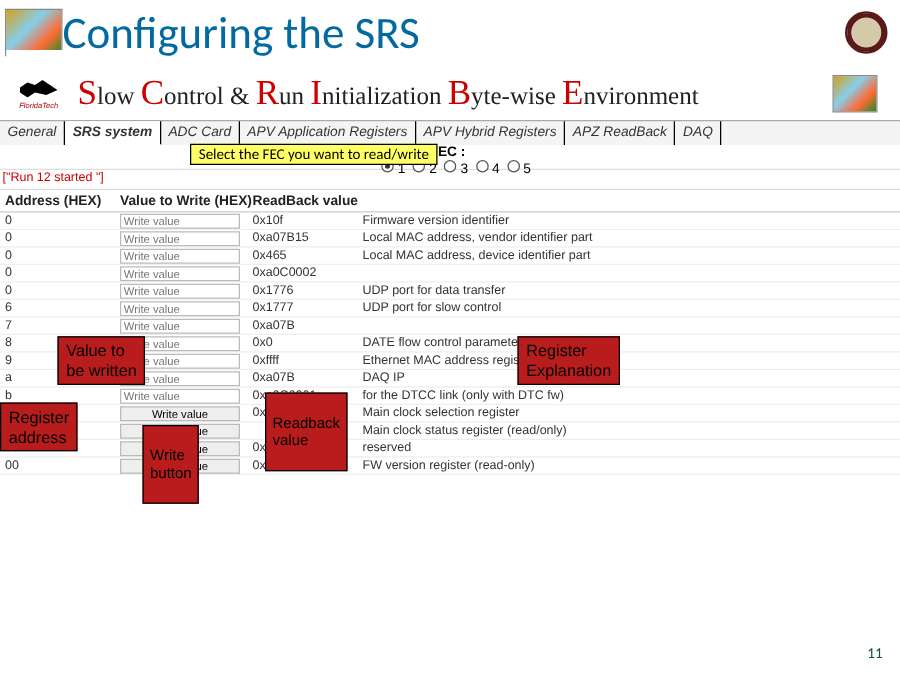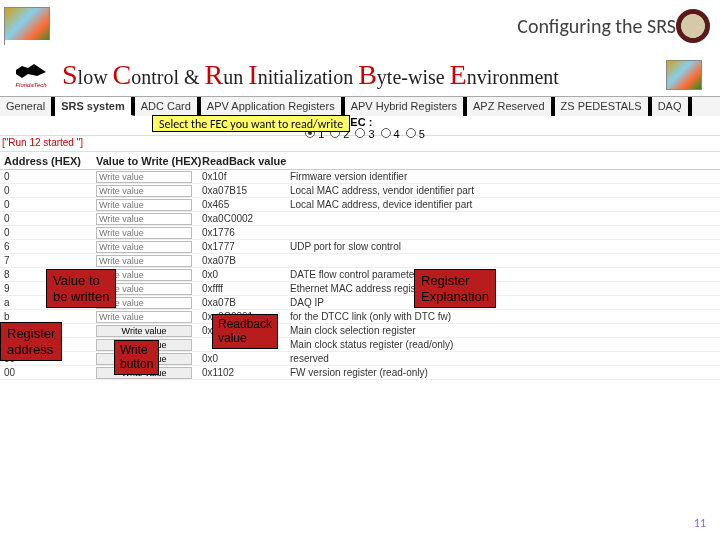--- a/index.html
+++ b/index.html
@@ -1,51 +1,51 @@
 <!DOCTYPE html>
 <html><head>
 <meta charset="utf-8">
 <style>
   * { box-sizing: border-box; margin: 0; padding: 0; }
   body { width: 720px; height: 540px; font-family: Arial, sans-serif; background: #fff; position: relative; overflow: hidden; }
   .header { position: relative; height: 52px; display: flex; align-items: center; }
   .header-logo-left { width: 46px; height: 38px; background: linear-gradient(135deg, #d4a017 0%, #87ceeb 40%, #ff6b35 70%, #228b22 100%); margin-left: 4px; border: 1px solid #888; position: relative; }
   .header-logo-left::before { content:""; position:absolute; top:32px; left:0; width:46px; height:6px; background:#fff; }
-  .title { flex: 1; text-align: right; font-size: 20px; font-family: Calibri, Arial, sans-serif; color: #404040; }
+  .title { flex: 1; text-align: left; font-size: 36px; font-family: Calibri, Arial, sans-serif; color: #0369a1; }
   .header-logo-right { width: 34px; height: 34px; border-radius: 50%; border: 2px solid #5a1a1a; background: radial-gradient(circle, #d4c9a8 55%, #5a1a1a 58%); margin-right: 10px; }
   .scribe-row { display: flex; align-items: center; padding: 4px 8px 2px 8px; height: 44px; }
   .scribe-logo { width: 46px; height: 36px; display:flex; flex-direction:column; align-items:center; justify-content:center; }
   .panther { width: 30px; height: 20px; background: #000; clip-path: polygon(0 40%, 20% 20%, 40% 30%, 60% 10%, 80% 30%, 100% 50%, 70% 70%, 40% 60%, 20% 80%, 0 60%); }
   .ft { font-size: 6px; color:#a00; font-style: italic; }
   .scribe-text { margin-left: 8px; font-family: Georgia, 'Times New Roman', serif; font-size: 20px; color: #222; text-align: center; }
   .scribe-text .cap { color: #cc0000; font-size: 28px; font-weight: normal; }
   .scribe-logo2 { width: 36px; height: 30px; margin-left: auto; margin-right: 10px; background: linear-gradient(135deg, #d4a017 0%, #87ceeb 40%, #ff6b35 70%, #228b22 100%); border:1px solid #888; }
   .tab-row { display: flex; border-top: 1px solid #aaa; border-bottom: 0px; font-size: 11px; color: #333; background:#f4f4f4; height:20px; align-items:stretch; }
-  .tab { padding: 3px 6px; border-right: 4px solid #000000; cursor:pointer; white-space:nowrap; }
+  .tab { padding: 3px 6px; border-right: 1px solid #000000; cursor:pointer; white-space:nowrap;font-style:italic; }
   .tab.active { background: #fff; font-weight: bold; border-bottom:1px solid #fff; }
   .fec-row { display: flex; align-items: center; font-size: 11px; height: 20px; padding-left: 4px; border-bottom:1px solid #ddd; position:relative;flex-direction:column; }
   .fec-row .lbl { font-weight: bold; margin-right: 8px; }
   .radio { width: 10px; height: 10px; border-radius: 50%; border: 1px solid #555; margin: 0 2px 0 6px; display:inline-block; background:#fff; position:relative; }
   .radio.sel::after { content:""; position:absolute; top:2px; left:2px; width:4px; height:4px; border-radius:50%; background:#333; }
   .fec-annot { position:absolute; left:152px; top:-1px; background:#ffff66; border:1.5px solid #000; padding:1px 6px; font-size:12px; font-family: Calibri, Arial; height:17px; }
   .status-row { font-size: 10px; color: #cc0000; height:16px; padding:1px 2px; border-bottom:1px solid #ddd; }
   .table-wrap { }
   .thead { display:flex; font-size:11px; font-weight:bold; color:#222; background:#fff; border-bottom:1px solid #ccc; height:18px; align-items:center; }
   .col-addr { width: 96px; padding-left:4px; }
   .col-write { width: 106px; }
   .col-read { width: 88px; }
   .col-exp { flex:1; }
   .trow { display:flex; font-size:10px; color:#333; height:14px; align-items:center; border-bottom:1px solid #eee; }
   .trow .col-addr { font-size:10px; }
   .trow .col-write input { width: 96px; font-size:9px; border:1px solid #bbb; padding:0 2px; height:12px; }
   .trow .col-write button { width: 96px; font-size:9px; border:1px solid #bbb; padding:0 2px; height:12px; background:#eee; }
   .trow .col-read { font-family: inherit; }
   .annot { position: absolute; background: #b91c1c; border: 1.5px solid #000; padding: 3px 6px; font-size: 13px; font-family: Liberation Sans, sans-serif; line-height: 1.2; z-index: 10; }
-  .annot.small { font-size: 12px; padding:2px 5px; }
-  .slide-num { position:absolute; bottom:10px; right:14px; font-size:12px; color:#8b5cf6; font-family: Calibri, Arial; }
+  .annot.small { font-size: 12px; padding:16px 5px; }
+  .slide-num { position:absolute; bottom:10px; right:14px; font-size:12px; color:#14532d; font-family: Calibri, Arial; }
 </style>
 </head>
 <body>
 
 <div class="header">
   <div class="header-logo-left"></div>
   <div class="title">Configuring the SRS</div>
   <div class="header-logo-right"></div>
 </div>
 
@@ -57,22 +57,21 @@
   <div class="scribe-text nm" id="scribe-text"><span class="cap">S</span><span>low </span><span class="cap">C</span><span>ontrol &amp; </span><span class="cap">R</span><span>un </span><span class="cap">I</span><span>nitialization </span><span class="cap">B</span><span>yte-wise </span><span class="cap">E</span><span>nvironment</span></div>
   <div class="scribe-logo2"></div>
 </div>
 
 <div class="tab-row" id="tabs">
     <div class="tab">General</div>
     <div class="tab active">SRS system</div>
     <div class="tab">ADC Card</div>
     <div class="tab">APV Application Registers</div>
     <div class="tab">APV Hybrid Registers</div>
-    <div class="tab">APZ Reserved</div>
-    <div class="tab">ZS PEDESTALS</div>
+    <div class="tab">APZ ReadBack</div>
     <div class="tab">DAQ</div>
   </div>
 
 <div class="fec-row">
   <span class="lbl">FEC :</span>
   <span id="fec-opts"><span class="radio sel"></span><span style="font-size: 11px; margin-left: 1px;">1</span><span class="radio"></span><span style="font-size: 11px; margin-left: 1px;">2</span><span class="radio"></span><span style="font-size: 11px; margin-left: 1px;">3</span><span class="radio"></span><span style="font-size: 11px; margin-left: 1px;">4</span><span class="radio"></span><span style="font-size: 11px; margin-left: 1px;">5</span></span>
   <div class="fec-annot">Select the FEC you want to read/write</div>
 </div>
 
 <div class="status-row">["Run 12 started "]</div>
@@ -105,20 +104,21 @@
       </div>
       <div class="trow">
         <div class="col-addr">0</div>
         <div class="col-write"><input placeholder="Write value" style=""></div>
         <div class="col-read">0xa0C0002</div>
       </div>
       <div class="trow">
         <div class="col-addr">0</div>
         <div class="col-write"><input placeholder="Write value" style=""></div>
         <div class="col-read">0x1776</div>
+        <div class="col-exp">UDP port for data transfer</div>
       </div>
       <div class="trow">
         <div class="col-addr">6</div>
         <div class="col-write"><input placeholder="Write value" style=""></div>
         <div class="col-read">0x1777</div>
         <div class="col-exp">UDP port for slow control</div>
       </div>
       <div class="trow">
         <div class="col-addr">7</div>
         <div class="col-write"><input placeholder="Write value" style=""></div>

